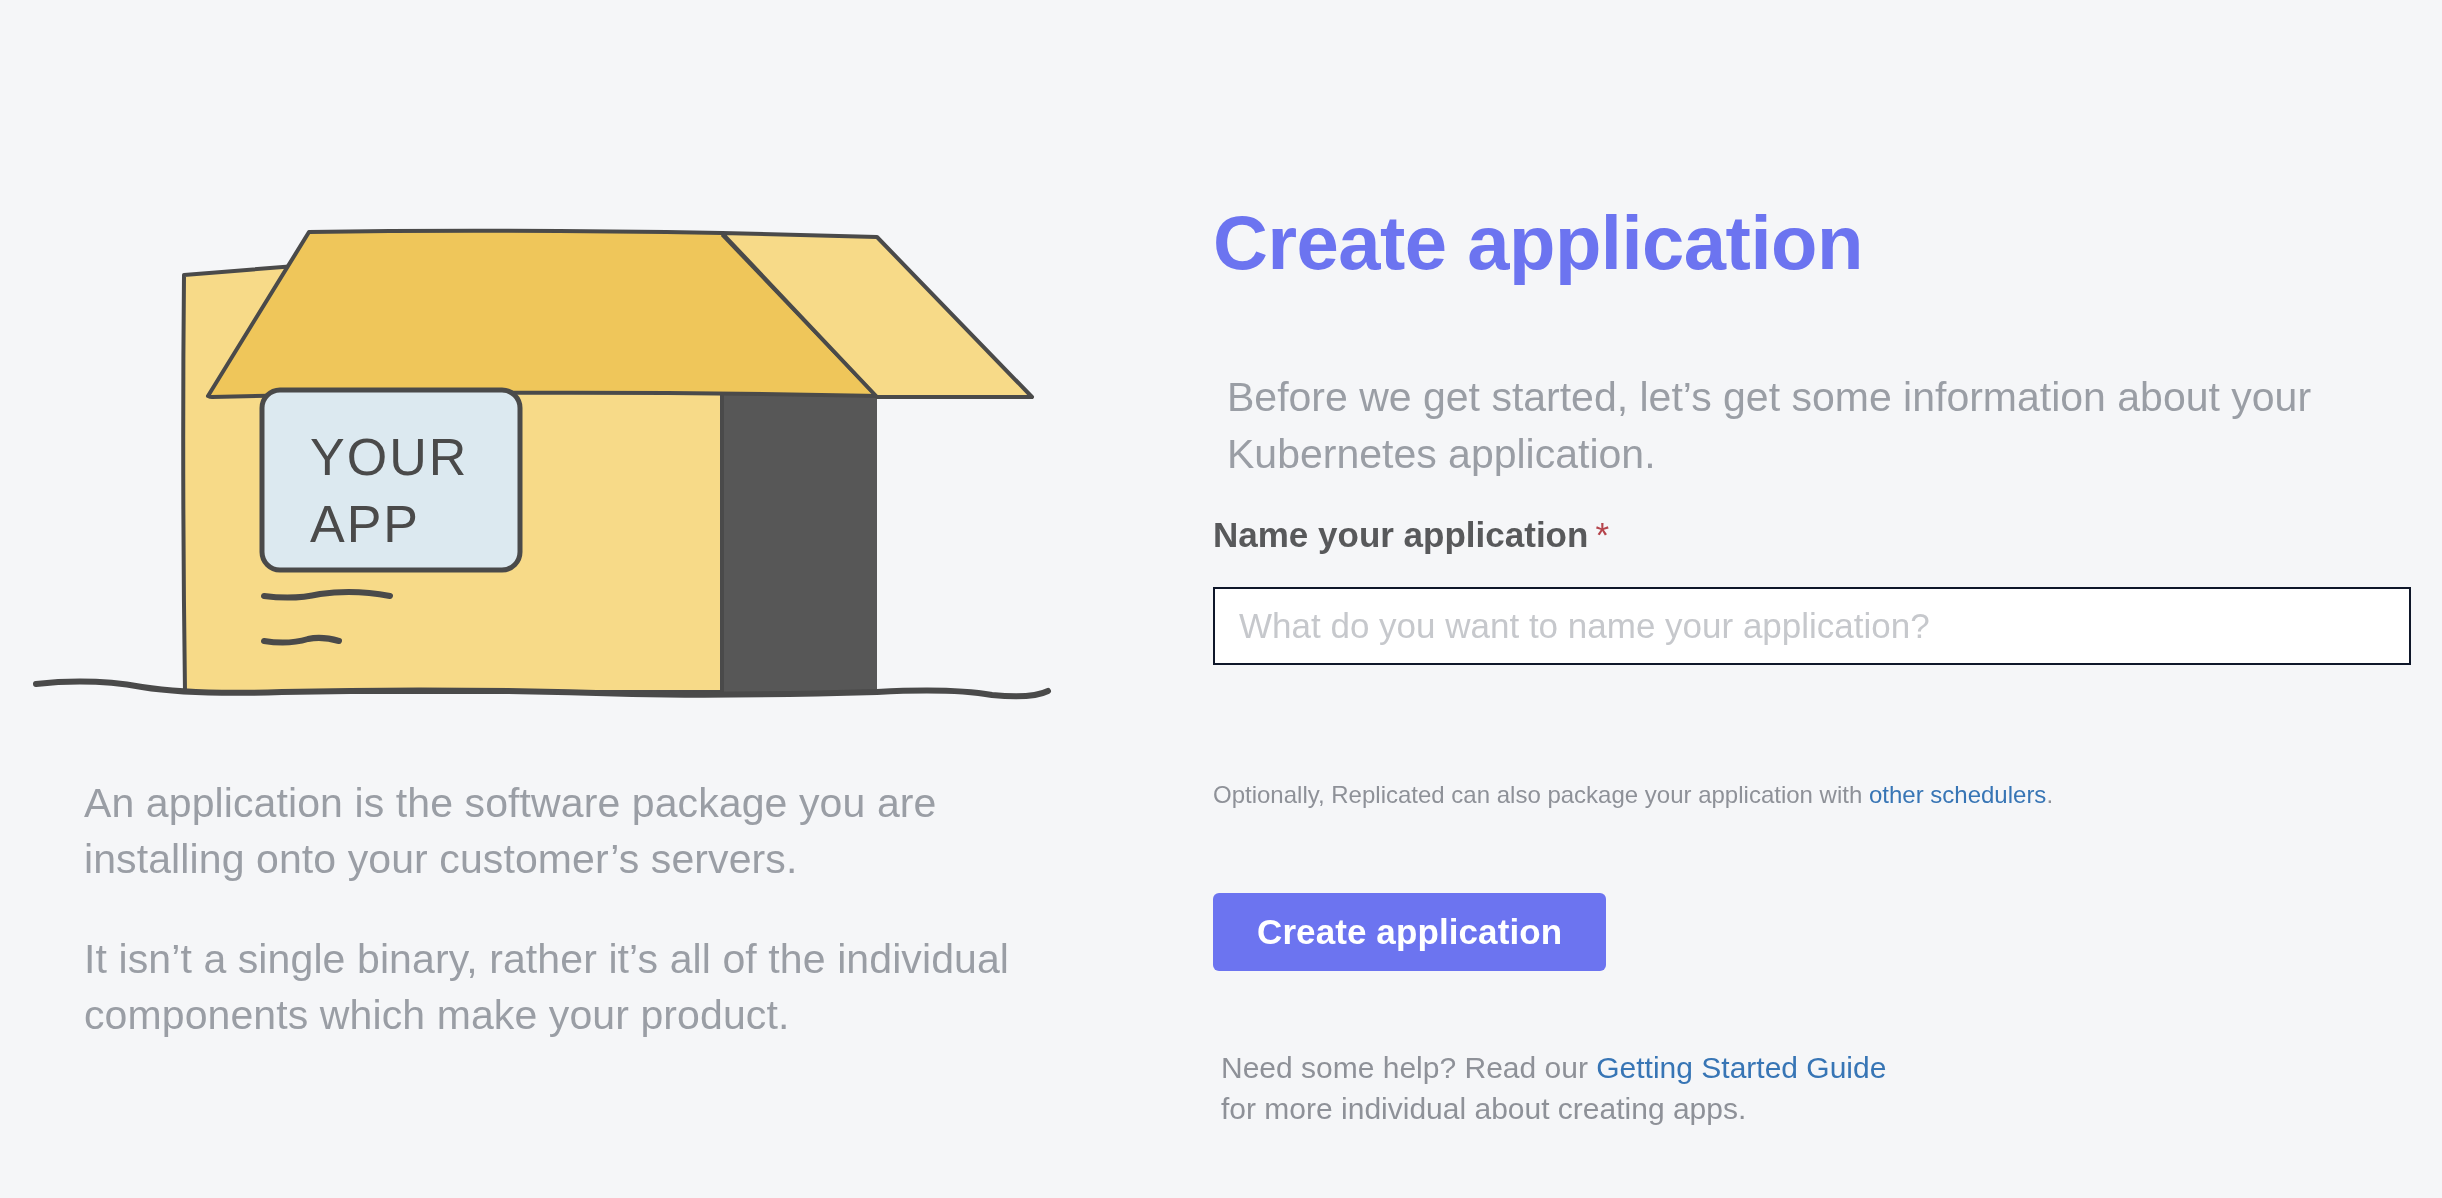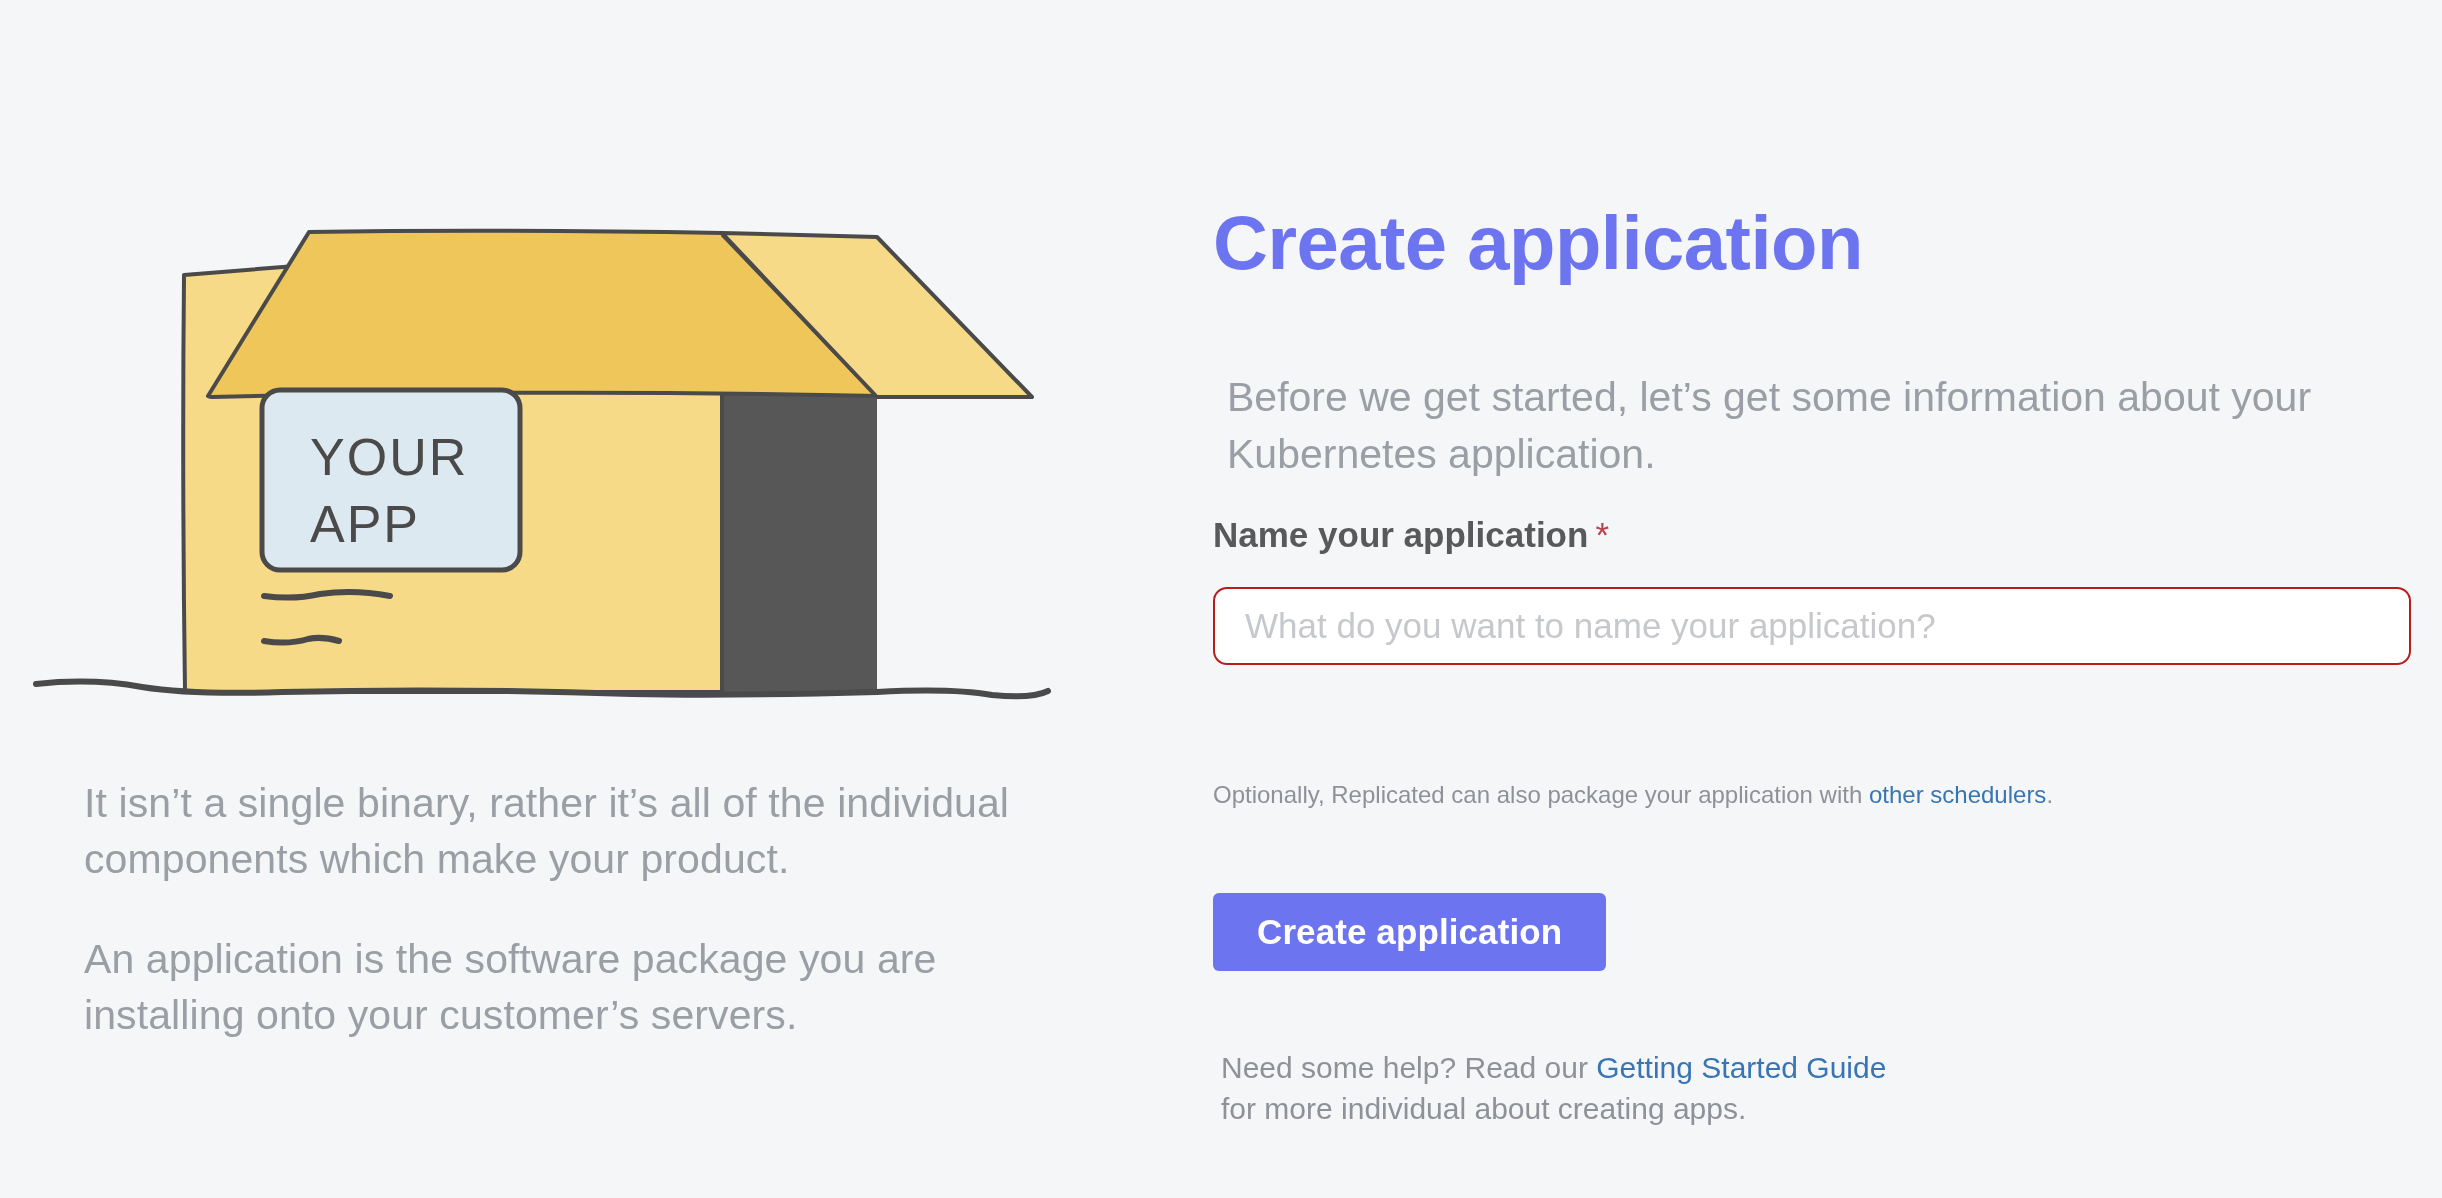--- a/index.html
+++ b/index.html
@@ -112,23 +112,23 @@
   }
 
   .name-input {
     position: absolute;
     left: 0px;
     top: 587px;
     width: 1198px;
     height: 78px;
     box-sizing: border-box;
     background: #FFFFFF;
-    border: 2px solid #b91c1c;
-    border-radius: 14px;
-    padding: 0 30px;
+    border: 2px solid #0f172a;
+    border-radius: 0;
+    padding: 0 24px;
     font-family: "Liberation Sans", sans-serif;
     font-size: 35px;
     color: #58595B;
     outline: none;
   }
   .name-input::placeholder {
     color: #C6C8CC;
     opacity: 1;
   }
 
@@ -203,22 +203,22 @@
         <text x="278" y="367" font-family="'Liberation Sans', sans-serif" font-size="52" letter-spacing="2" fill="#4A4A4A">APP</text>
 
         <path d="M232 421 Q262 425 288 419 Q322 414 358 421" fill="none" stroke="#4A4A4A" stroke-width="6" stroke-linecap="round"></path>
         <path d="M232 466 Q256 470 276 464 Q290 461 307 466" fill="none" stroke="#4A4A4A" stroke-width="6" stroke-linecap="round"></path>
 
         <path d="M4 509 Q60 503 110 512 Q160 520 250 517 Q420 513 600 519 Q700 521 845 517 Q920 513 960 520 Q1000 524 1016 516" fill="none" stroke="#4A4A4A" stroke-width="6" stroke-linecap="round"></path>
       </svg>
     </div>
 
     <div class="left-text">
+      <p class="left-paragraph">An application is the software package you are installing onto your customer’s servers.</p>
       <p class="left-paragraph">It isn’t a single binary, rather it’s all of the individual components which make your product.</p>
-      <p class="left-paragraph">An application is the software package you are installing onto your customer’s servers.</p>
     </div>
 
   </div>
 
   <div class="right-col">
 
     <h1 class="page-title">Create application</h1>
 
     <p class="subtitle">Before we get started, let’s get some information about your Kubernetes application.</p>
 

